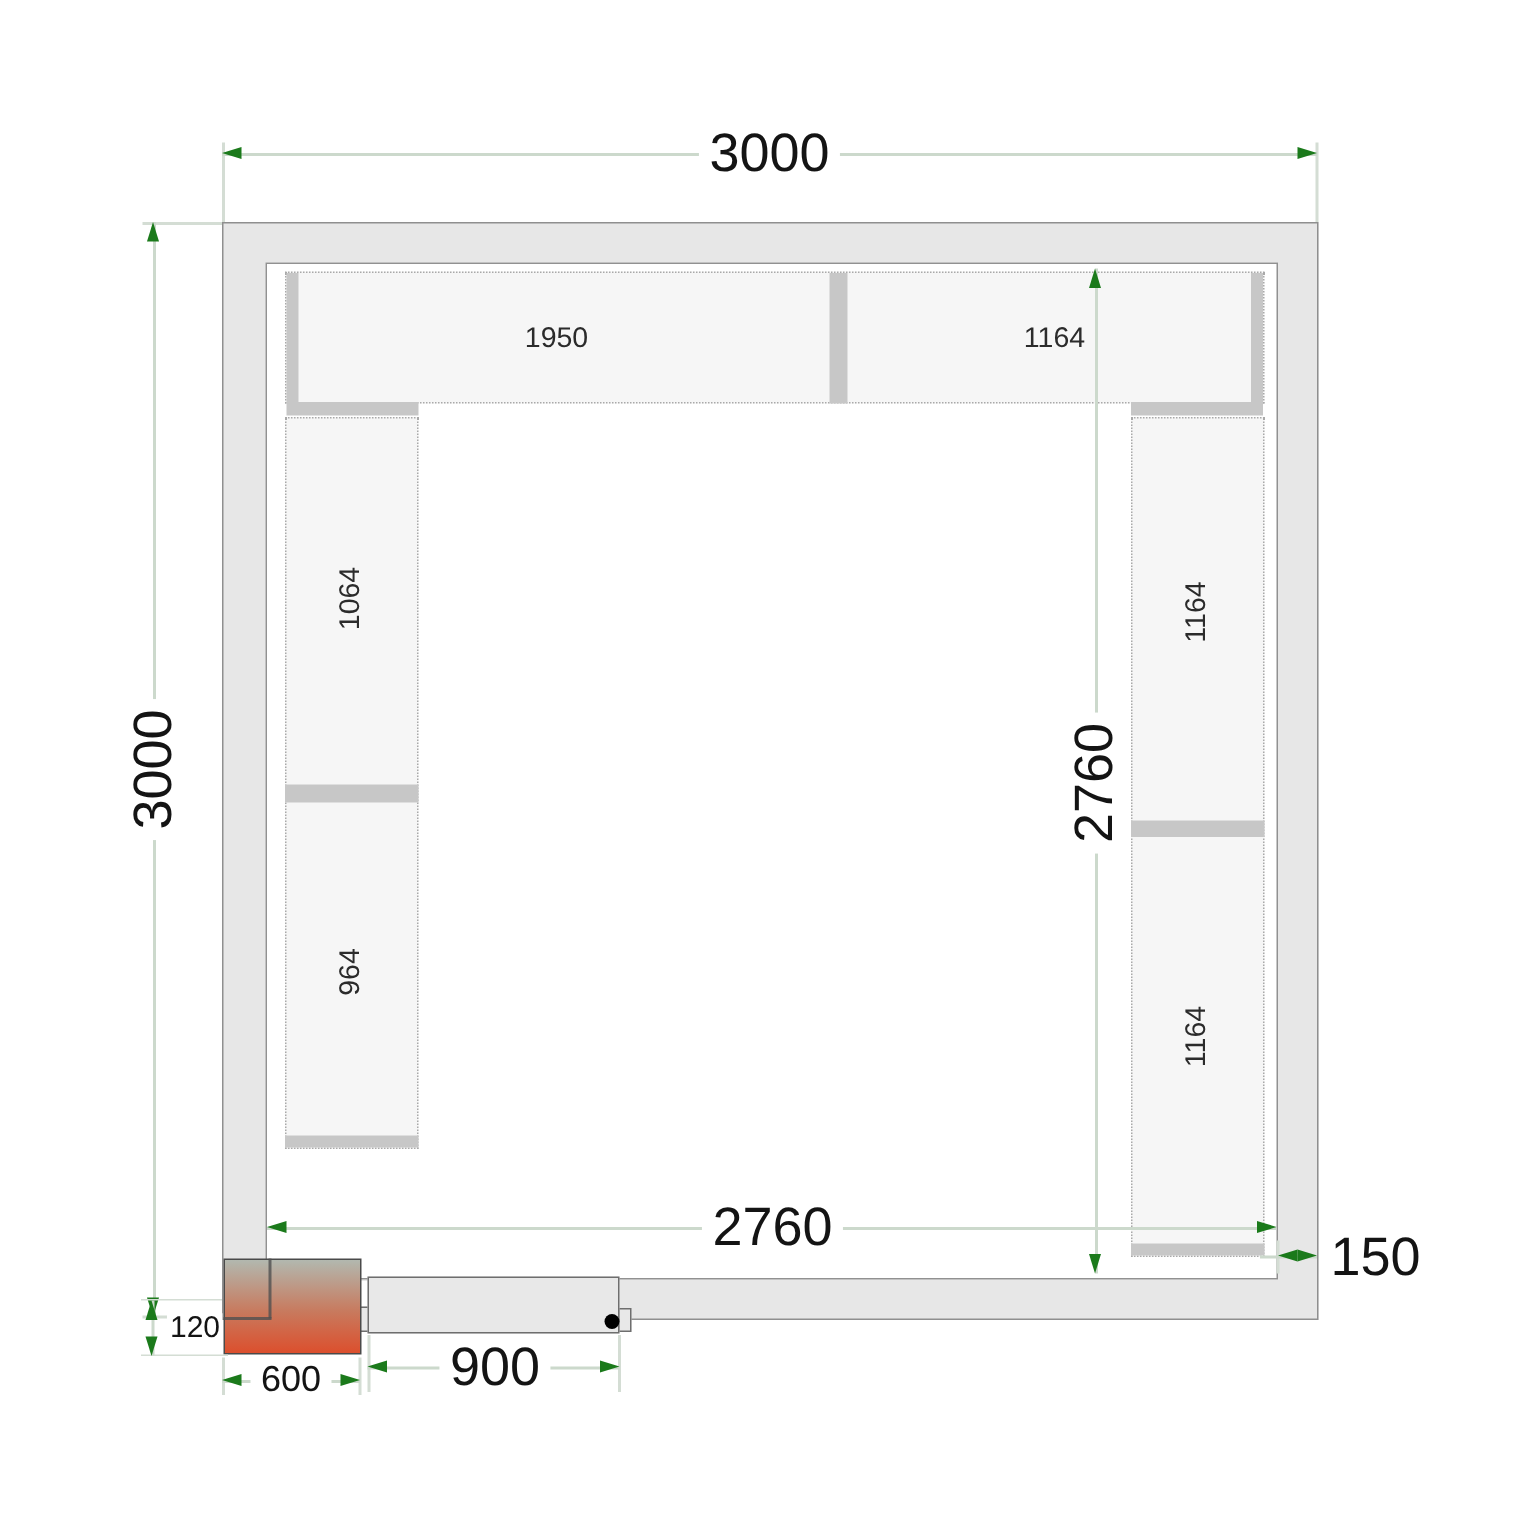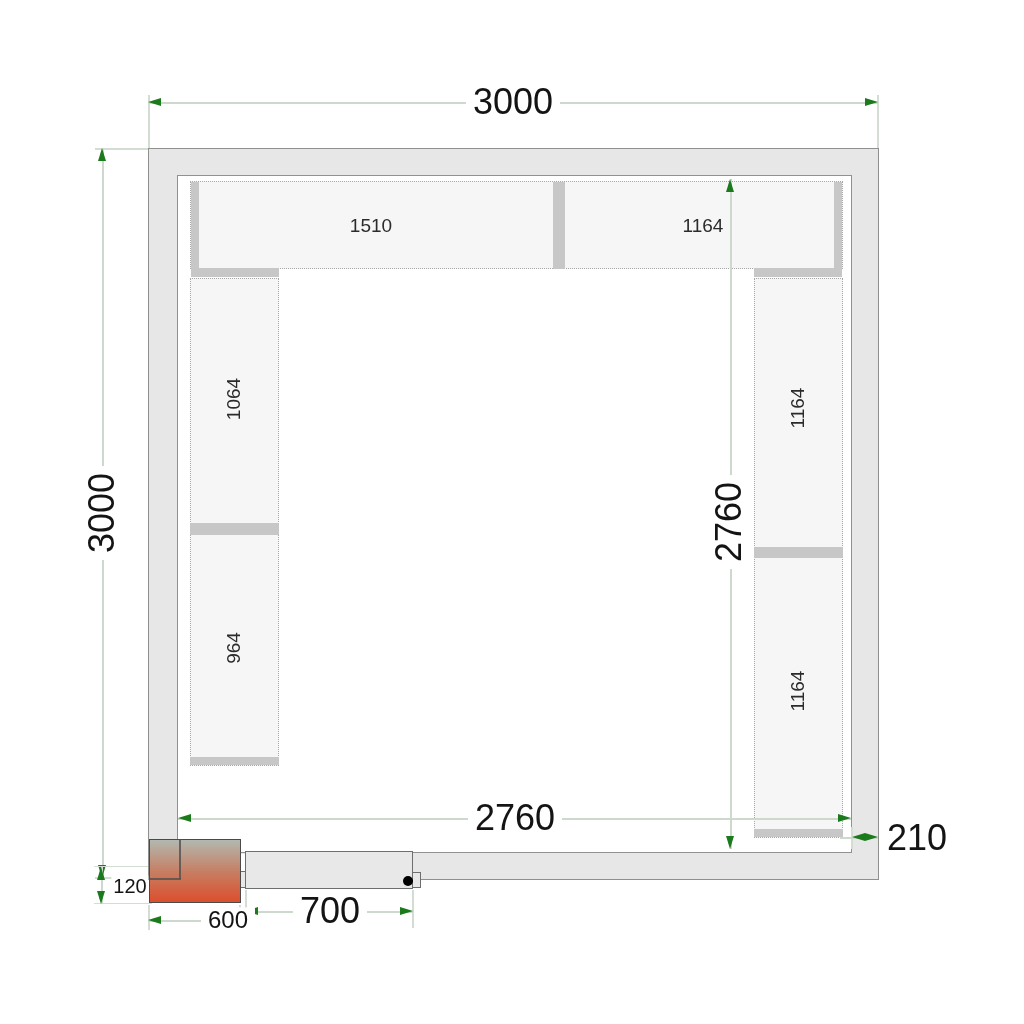--- a/index.html
+++ b/index.html
@@ -36,21 +36,21 @@
   .arr.l{border-top:4.5px solid transparent;border-bottom:4.5px solid transparent;border-right:13px solid #1b7a1b;}
   .arr.r{border-top:4.5px solid transparent;border-bottom:4.5px solid transparent;border-left:13px solid #1b7a1b;}
   .arr.u{border-left:4.5px solid transparent;border-right:4.5px solid transparent;border-bottom:13px solid #1b7a1b;}
   .arr.d{border-left:4.5px solid transparent;border-right:4.5px solid transparent;border-top:13px solid #1b7a1b;}
   .dim-text{
     color:#141414;background:#ffffff;line-height:1.05;white-space:nowrap;
     transform:translate(-50%,-50%);padding:0 7px;
   }
   .dim-text.vrot{transform:translate(-50%,-50%) rotate(-90deg);}
   .fs-big{font-size:36px;}
-  .fs-mid{font-size:24px;margin-left:34px;}
+  .fs-mid{font-size:24px;}
   .fs-sml{font-size:20px;}
 </style>
 </head>
 <body>
 
 <div id="canvas">
 
   <div class="abs wall-outer" style="left:148px;top:148px;width:731px;height:732px;"></div>
   <div class="abs room-inner" style="left:177px;top:175px;width:675px;height:678px;"></div>
 
@@ -63,21 +63,21 @@
   <div class="abs bar" style="left:191px;top:182px;width:8px;height:86px;"></div>
   <div class="abs bar" style="left:191px;top:268px;width:88px;height:9px;"></div>
   <div class="abs bar" style="left:553px;top:182px;width:12px;height:87px;"></div>
   <div class="abs bar" style="left:834px;top:182px;width:8px;height:86px;"></div>
   <div class="abs bar" style="left:754px;top:268px;width:88px;height:9px;"></div>
   <div class="abs bar" style="left:190px;top:523px;width:89px;height:12px;"></div>
   <div class="abs bar" style="left:190px;top:757px;width:89px;height:8px;"></div>
   <div class="abs bar" style="left:754px;top:547px;width:89px;height:11px;"></div>
   <div class="abs bar" style="left:754px;top:829px;width:89px;height:8px;"></div>
 
-  <div class="abs shelf-label" style="left:371px;top:226px;">1510</div>
+  <div class="abs shelf-label" style="left:371px;top:226px;">1950</div>
   <div class="abs shelf-label" style="left:703px;top:226px;">1164</div>
   <div class="abs shelf-label vrot" style="left:234px;top:399px;">1064</div>
   <div class="abs shelf-label vrot" style="left:234px;top:648px;">964</div>
   <div class="abs shelf-label vrot" style="left:798px;top:408px;">1164</div>
   <div class="abs shelf-label vrot" style="left:798px;top:691px;">1164</div>
 
   <div class="abs door-notch" style="left:239px;top:871px;width:9px;height:17px;"></div>
   <div class="abs door-notch" style="left:412px;top:872px;width:9px;height:16px;"></div>
   <div class="abs door-leaf" style="left:245px;top:851px;width:168px;height:38px;"></div>
   <div class="abs handle-dot" style="left:403px;top:876px;width:10px;height:10px;"></div>
@@ -107,28 +107,28 @@
 
   <div class="abs dline" style="left:178px;top:818px;width:673px;height:1.5px;"></div>
   <div class="abs arr l" style="left:178px;top:814px;"></div>
   <div class="abs arr r" style="left:838px;top:814px;"></div>
   <div class="abs dim-text fs-big" style="left:515px;top:818px;">2760</div>
 
   <div class="abs eline" style="left:851px;top:827px;width:1.5px;height:22px;"></div>
   <div class="abs dline" style="left:840px;top:837px;width:38px;height:1.5px;"></div>
   <div class="abs arr l" style="left:852px;top:833px;"></div>
   <div class="abs arr r" style="left:865px;top:833px;"></div>
-  <div class="abs dim-text fs-big" style="left:917px;top:838px;">210</div>
+  <div class="abs dim-text fs-big" style="left:917px;top:838px;">150</div>
 
   <div class="abs eline" style="left:245px;top:890px;width:1.5px;height:38px;"></div>
   <div class="abs eline" style="left:412px;top:890px;width:1.5px;height:38px;"></div>
   <div class="abs dline" style="left:245px;top:911px;width:168px;height:1.5px;"></div>
   <div class="abs arr l" style="left:245px;top:907px;"></div>
   <div class="abs arr r" style="left:400px;top:907px;"></div>
-  <div class="abs dim-text fs-big" style="left:330px;top:911px;">700</div>
+  <div class="abs dim-text fs-big" style="left:330px;top:911px;">900</div>
 
   <div class="abs eline" style="left:148px;top:905px;width:1.5px;height:25px;"></div>
   <div class="abs eline" style="left:239px;top:905px;width:1.5px;height:25px;"></div>
   <div class="abs dline" style="left:148px;top:920px;width:92px;height:1.5px;"></div>
   <div class="abs arr l" style="left:148px;top:916px;"></div>
   <div class="abs arr r" style="left:227px;top:916px;"></div>
   <div class="abs dim-text fs-mid" style="left:194px;top:920px;">600</div>
 
   <div class="abs eline" style="left:94px;top:866px;width:54px;height:1.2px;"></div>
   <div class="abs eline" style="left:94px;top:903px;width:58px;height:1.2px;"></div>

